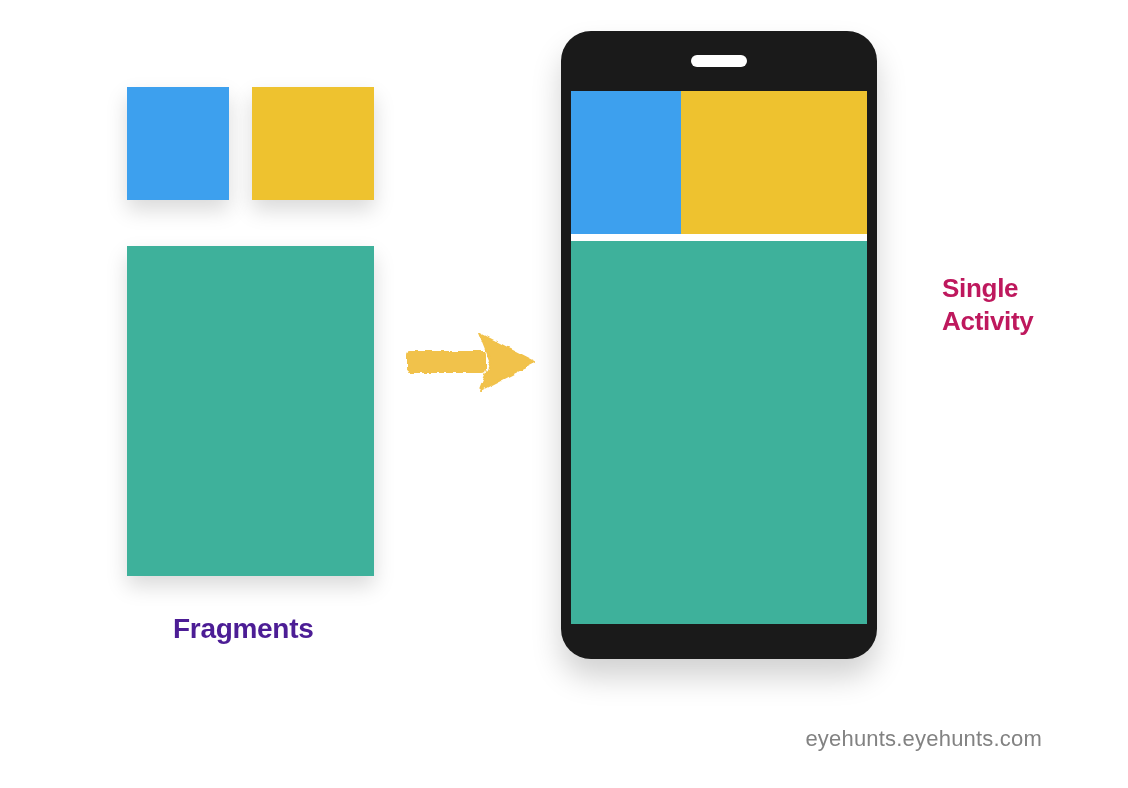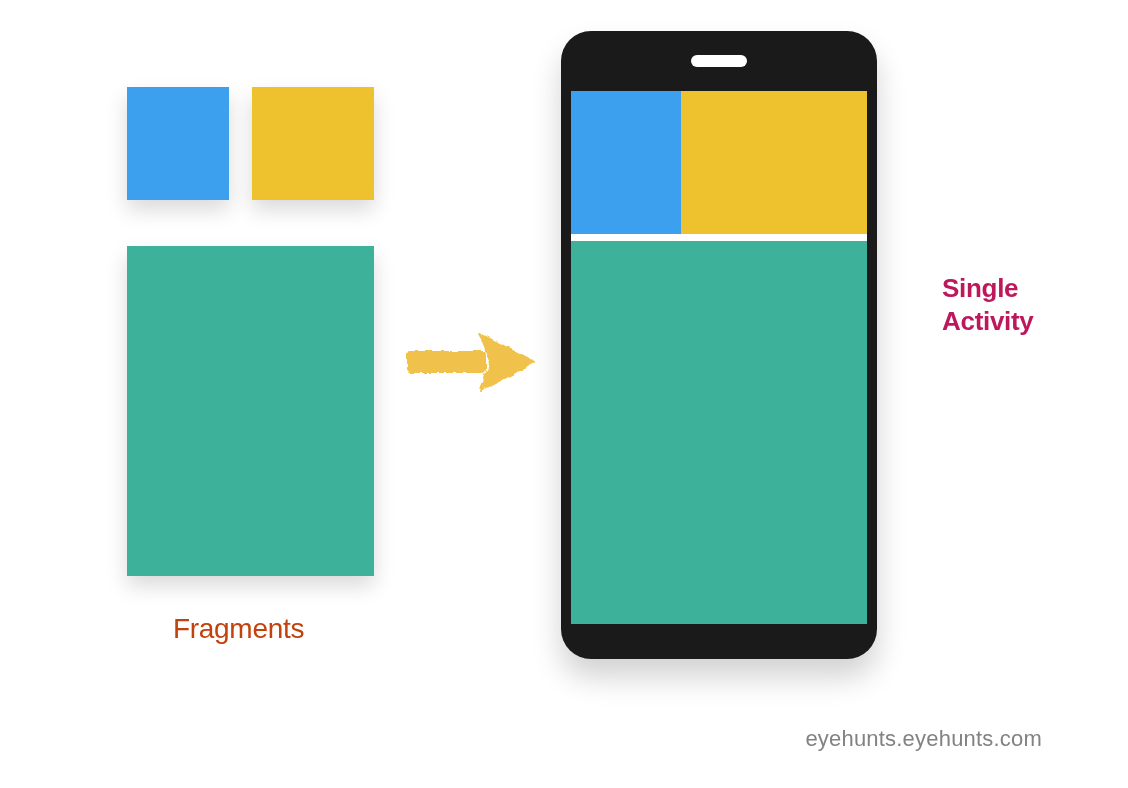--- a/index.html
+++ b/index.html
@@ -46,22 +46,22 @@
       width: 247px;
       height: 330px;
       background: #3eb19b;
       box-shadow: 0 10px 20px rgba(0,0,0,0.15);
     }
     .fragments-label {
       position: absolute;
       left: 173px;
       top: 613px;
       font-size: 28px;
-      font-weight: 400;
-      color: #c2410c;
+      font-weight: 700;
+      color: #4c1d95;
       letter-spacing: -0.3px;
     }
     
     .arrow {
       position: absolute;
       left: 395px;
       top: 322px;
       width: 150px;
       height: 80px;
     }

